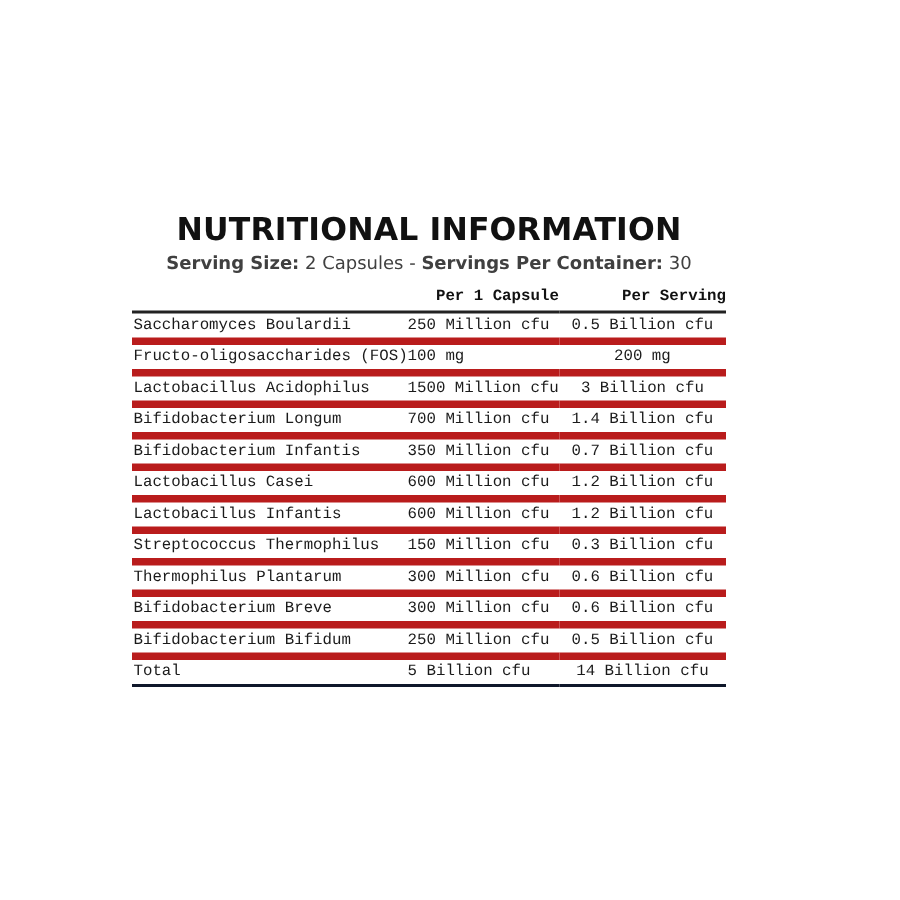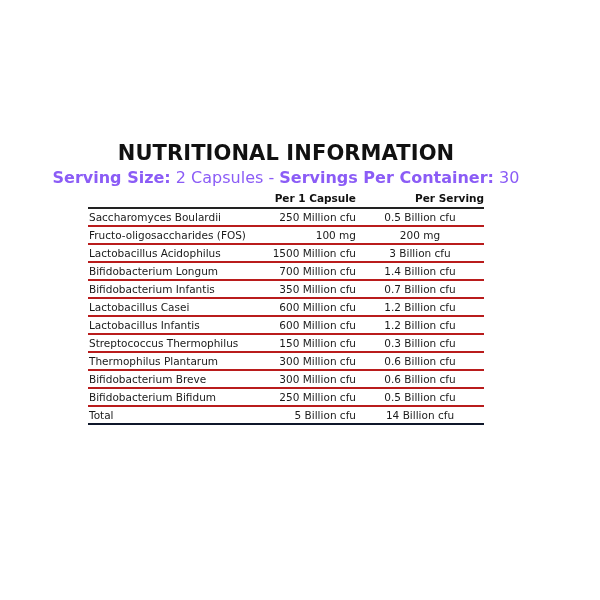--- a/index.html
+++ b/index.html
@@ -25,57 +25,58 @@
       font-size: 21px;
       letter-spacing: 0.1px;
       color: #111;
     }
     .serving-line {
       position: absolute;
       top: 168px;
       left: 0;
       width: 572px;
       text-align: center;
-      font-size: 16px;
-      color: #8b5cf6;
+      font-size: 12px;
+      color: #404040;
     }
     .serving-line b { font-weight: bold; }
     .table-wrap {
       position: absolute;
       top: 190px;
       left: 88px;
       width: 396px;
+      font-family: Liberation Mono, monospace;
     }
     table {
       width: 100%;
       border-collapse: collapse;
       font-size: 10.5px;
     }
     thead th {
       font-weight: bold;
       text-align: right;
       height: 16px;
       padding: 0 0 1px 0;
       border-bottom: 2px solid #222;
       font-size: 10.5px;
       color: #111;
     }
     thead th.col-name { text-align: left; }
     tbody td {
       height: 16px;
       padding: 0;
-      border-bottom: 2px solid #b91c1c;
+      border-bottom: 5px solid #b91c1c;
       line-height: 16px;
       white-space: nowrap;
     }
     tbody tr:last-child td {
       border-bottom: 2px solid #0f172a;
     }
     td.c-name { text-align: left; padding-left: 1px; width: 180px; }
-    td.c-cap  { text-align: right; width: 87px; }
+    td.c-cap  { text-align: left; width: 87px; }
     td.c-srv  { text-align: center; }
   </style>
 </head>
 <body>
 
 <div class="title">NUTRITIONAL INFORMATION</div>
 
 <div class="serving-line">
   <b>Serving Size:</b><span> 2 Capsules - </span><b>Servings Per Container:</b><span> 30</span>
 </div>

